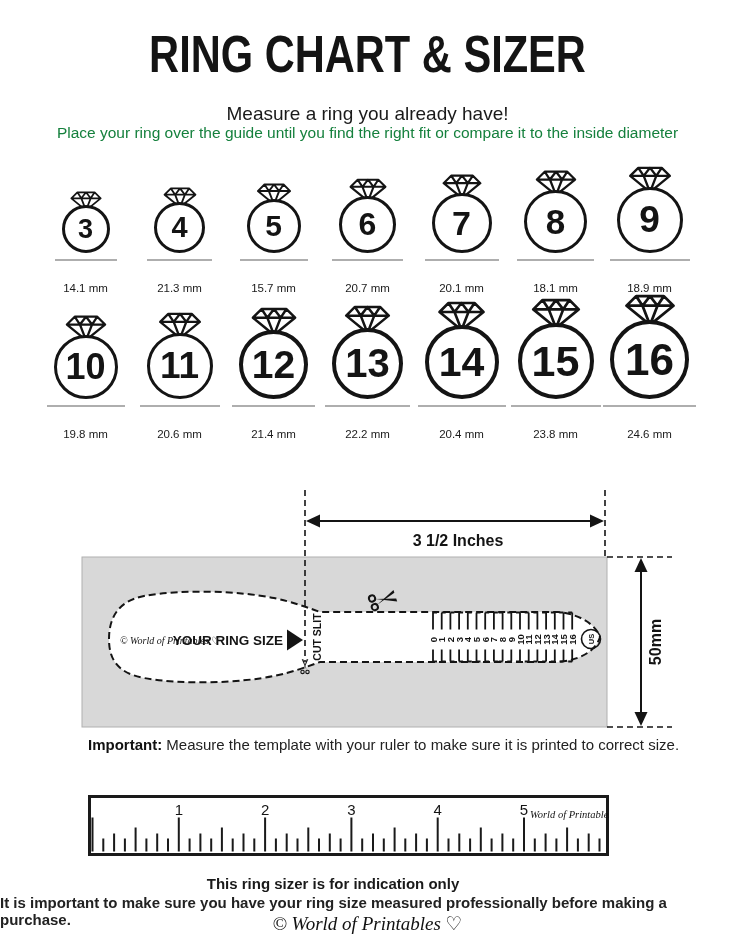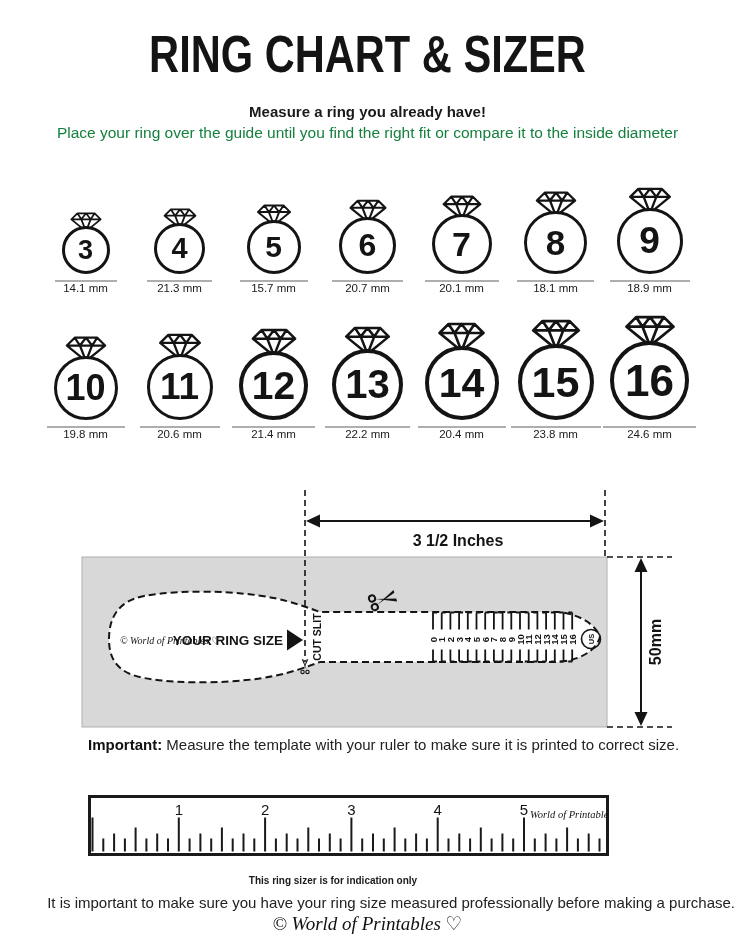--- a/index.html
+++ b/index.html
@@ -7,44 +7,44 @@
     width:735px;height:951px;position:relative;background:#ffffff;
     font-family:"Liberation Sans", sans-serif;color:#1a1a1a;overflow:hidden;
   }
   .abs{position:absolute;}
   
   .title{
     top:24px;left:0;width:735px;text-align:center;
     font-size:52px;font-weight:700;letter-spacing:0px;color:#141414;
     transform:scaleX(0.8);transform-origin:50% 50%;white-space:nowrap;
   }
-  .sub-bold{top:103px;left:0;width:735px;text-align:center;font-size:15px;font-weight:700;}
+  .sub-bold{top:103px;left:0;width:735px;text-align:center;font-size:19px;font-weight:400;}
   .sub-line{top:124px;left:0;width:735px;text-align:center;font-size:15.5px;font-weight:400;color:#15803d;}
   
   .ringrow{left:0;right:0;display:flex;justify-content:center;align-items:flex-end;}
   .row1{top:172px;height:122px;}
   .row2{top:302px;height:138px;}
   .tile{width:94px;display:flex;flex-direction:column;align-items:center;justify-content:flex-end;}
   .dm{display:block;margin-bottom:-6px;}
   .band{
     border-style:solid;border-color:#141414;border-radius:50%;
     display:flex;align-items:center;justify-content:center;
     font-weight:700;color:#141414;background:#fff;box-sizing:border-box;
   }
   .uline{height:2px;background:#aeaeae;margin-top:6px;}
-  .mm{font-size:11.5px;margin-top:0;color:#1a1a1a;}
+  .mm{font-size:11.5px;margin-top:21px;color:#1a1a1a;}
   
   .svgtxt{font-family:"Liberation Sans",sans-serif;fill:#141414;}
   .script{font-family:"Liberation Serif","DejaVu Serif","DejaVu Sans",serif;font-style:italic;}
   
   .important{top:736px;left:88px;font-size:15px;color:#222;}
   .important b{color:#111;margin-top:6px;}
   
-  .foot-bold{top:875px;left:0;width:666px;text-align:center;font-size:10px;font-weight:700;}
-  .foot-line{top:894px;left:0;width:735px;text-align:right;font-size:15px;color:#222;}
+  .foot-bold{top:875px;left:0;width:666px;text-align:center;font-size:15px;font-weight:700;}
+  .foot-line{top:894px;left:0;width:735px;text-align:left;font-size:15px;color:#222;font-weight:bold;}
   .foot-brand{top:912px;left:0;width:735px;text-align:center;font-size:19px;color:#111;}
 </style>
 </head>
 <body>
 
 <div class="abs title">RING CHART &amp; SIZER</div>
 <div class="abs sub-bold">Measure a ring you already have!</div>
 <div class="abs sub-line">Place your ring over the guide until you find the right fit or compare it to the inside diameter</div>
 
 <div class="abs ringrow row1" id="ringrow1">

